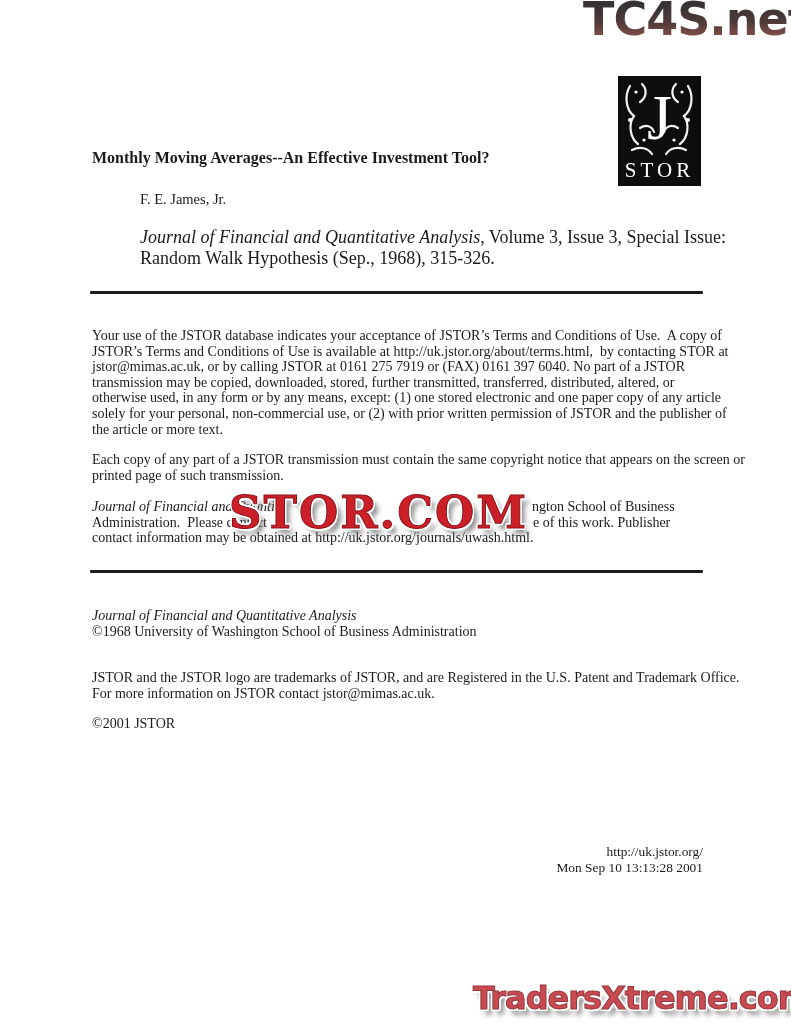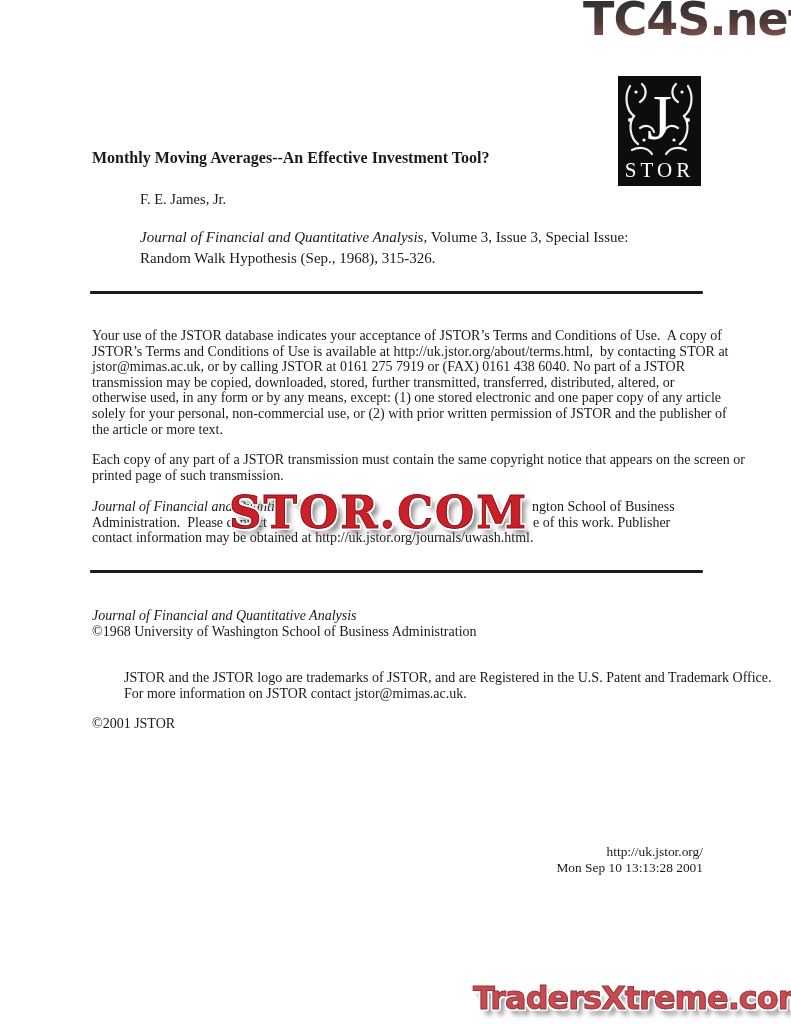--- a/index.html
+++ b/index.html
@@ -30,40 +30,40 @@
     -webkit-text-fill-color: transparent;
     color: #6a4440;
   }
 
   
   #jstor-logo { left: 618px; top: 76px; width: 83px; height: 110px; }
 
   
   #title { left: 92px; top: 149px; font-size: 16px; font-weight: bold; }
   #author { left: 140px; top: 191px; font-size: 14.5px; }
-  #citation { left: 140px; top: 227px; font-size: 15px; line-height: 20.5px; }
+  #citation { left: 140px; top: 227px; font-size: 18px; line-height: 20.5px; }
   .ital { font-style: italic; }
 
   
   .rule { left: 90px; width: 613px; height: 3px; background: #1c1c1c; border-radius: 1px; }
   #rule-top { top: 291px; }
   #rule-bottom { top: 570px; }
 
   
   .body-text { font-size: 14px; line-height: 15.6px; }
   #terms { left: 92px; top: 328px; }
   #copy-notice { left: 92px; top: 452px; }
   #publisher { left: 92px; top: 499px; width: 600px; }
   #publisher .row { position: relative; height: 15.6px; }
   #publisher .frag-right { position: absolute; top: 0; }
   #pub-r1 { left: 440px; }
   #pub-r2 { left: 441px; }
 
   #journal-info { left: 92px; top: 608px; }
-  #trademark { left: 92px; top: 670px; margin-left: 32px; }
+  #trademark { left: 92px; top: 670px; }
   #jstor-copy { left: 92px; top: 716px; }
 
   
   #footer { left: 400px; top: 844px; width: 303px; text-align: right; font-size: 13.4px; line-height: 15.5px; }
 
   
   .outline-white {
     text-shadow:
       2px 0 0 #fff, -2px 0 0 #fff, 0 2px 0 #fff, 0 -2px 0 #fff,
       1.6px 1.6px 0 #fff, -1.6px -1.6px 0 #fff, 1.6px -1.6px 0 #fff, -1.6px 1.6px 0 #fff,
@@ -130,21 +130,21 @@
   <div id="citation" class="abs">
     <div class="line"><span class="ital">Journal of Financial and Quantitative Analysis</span><span>, Volume 3, Issue 3, Special Issue:</span></div>
     <div class="line">Random Walk Hypothesis (Sep., 1968), 315-326.</div>
   </div>
 
   <div id="rule-top" class="abs rule"></div>
 
   <div id="terms" class="abs body-text">
     <div class="line">Your use of the JSTOR database indicates your acceptance of JSTOR’s Terms and Conditions of Use.  A copy of</div>
     <div class="line">JSTOR’s Terms and Conditions of Use is available at http://uk.jstor.org/about/terms.html,  by contacting STOR at</div>
-    <div class="line">jstor@mimas.ac.uk, or by calling JSTOR at 0161 275 7919 or (FAX) 0161 438 6040. No part of a JSTOR</div>
+    <div class="line">jstor@mimas.ac.uk, or by calling JSTOR at 0161 275 7919 or (FAX) 0161 397 6040. No part of a JSTOR</div>
     <div class="line">transmission may be copied, downloaded, stored, further transmitted, transferred, distributed, altered, or</div>
     <div class="line">otherwise used, in any form or by any means, except: (1) one stored electronic and one paper copy of any article</div>
     <div class="line">solely for your personal, non-commercial use, or (2) with prior written permission of JSTOR and the publisher of</div>
     <div class="line">the article or more text.</div>
   </div>
 
   <div id="copy-notice" class="abs body-text">
     <div class="line">Each copy of any part of a JSTOR transmission must contain the same copyright notice that appears on the screen or</div>
     <div class="line">printed page of such transmission.</div>
   </div>

